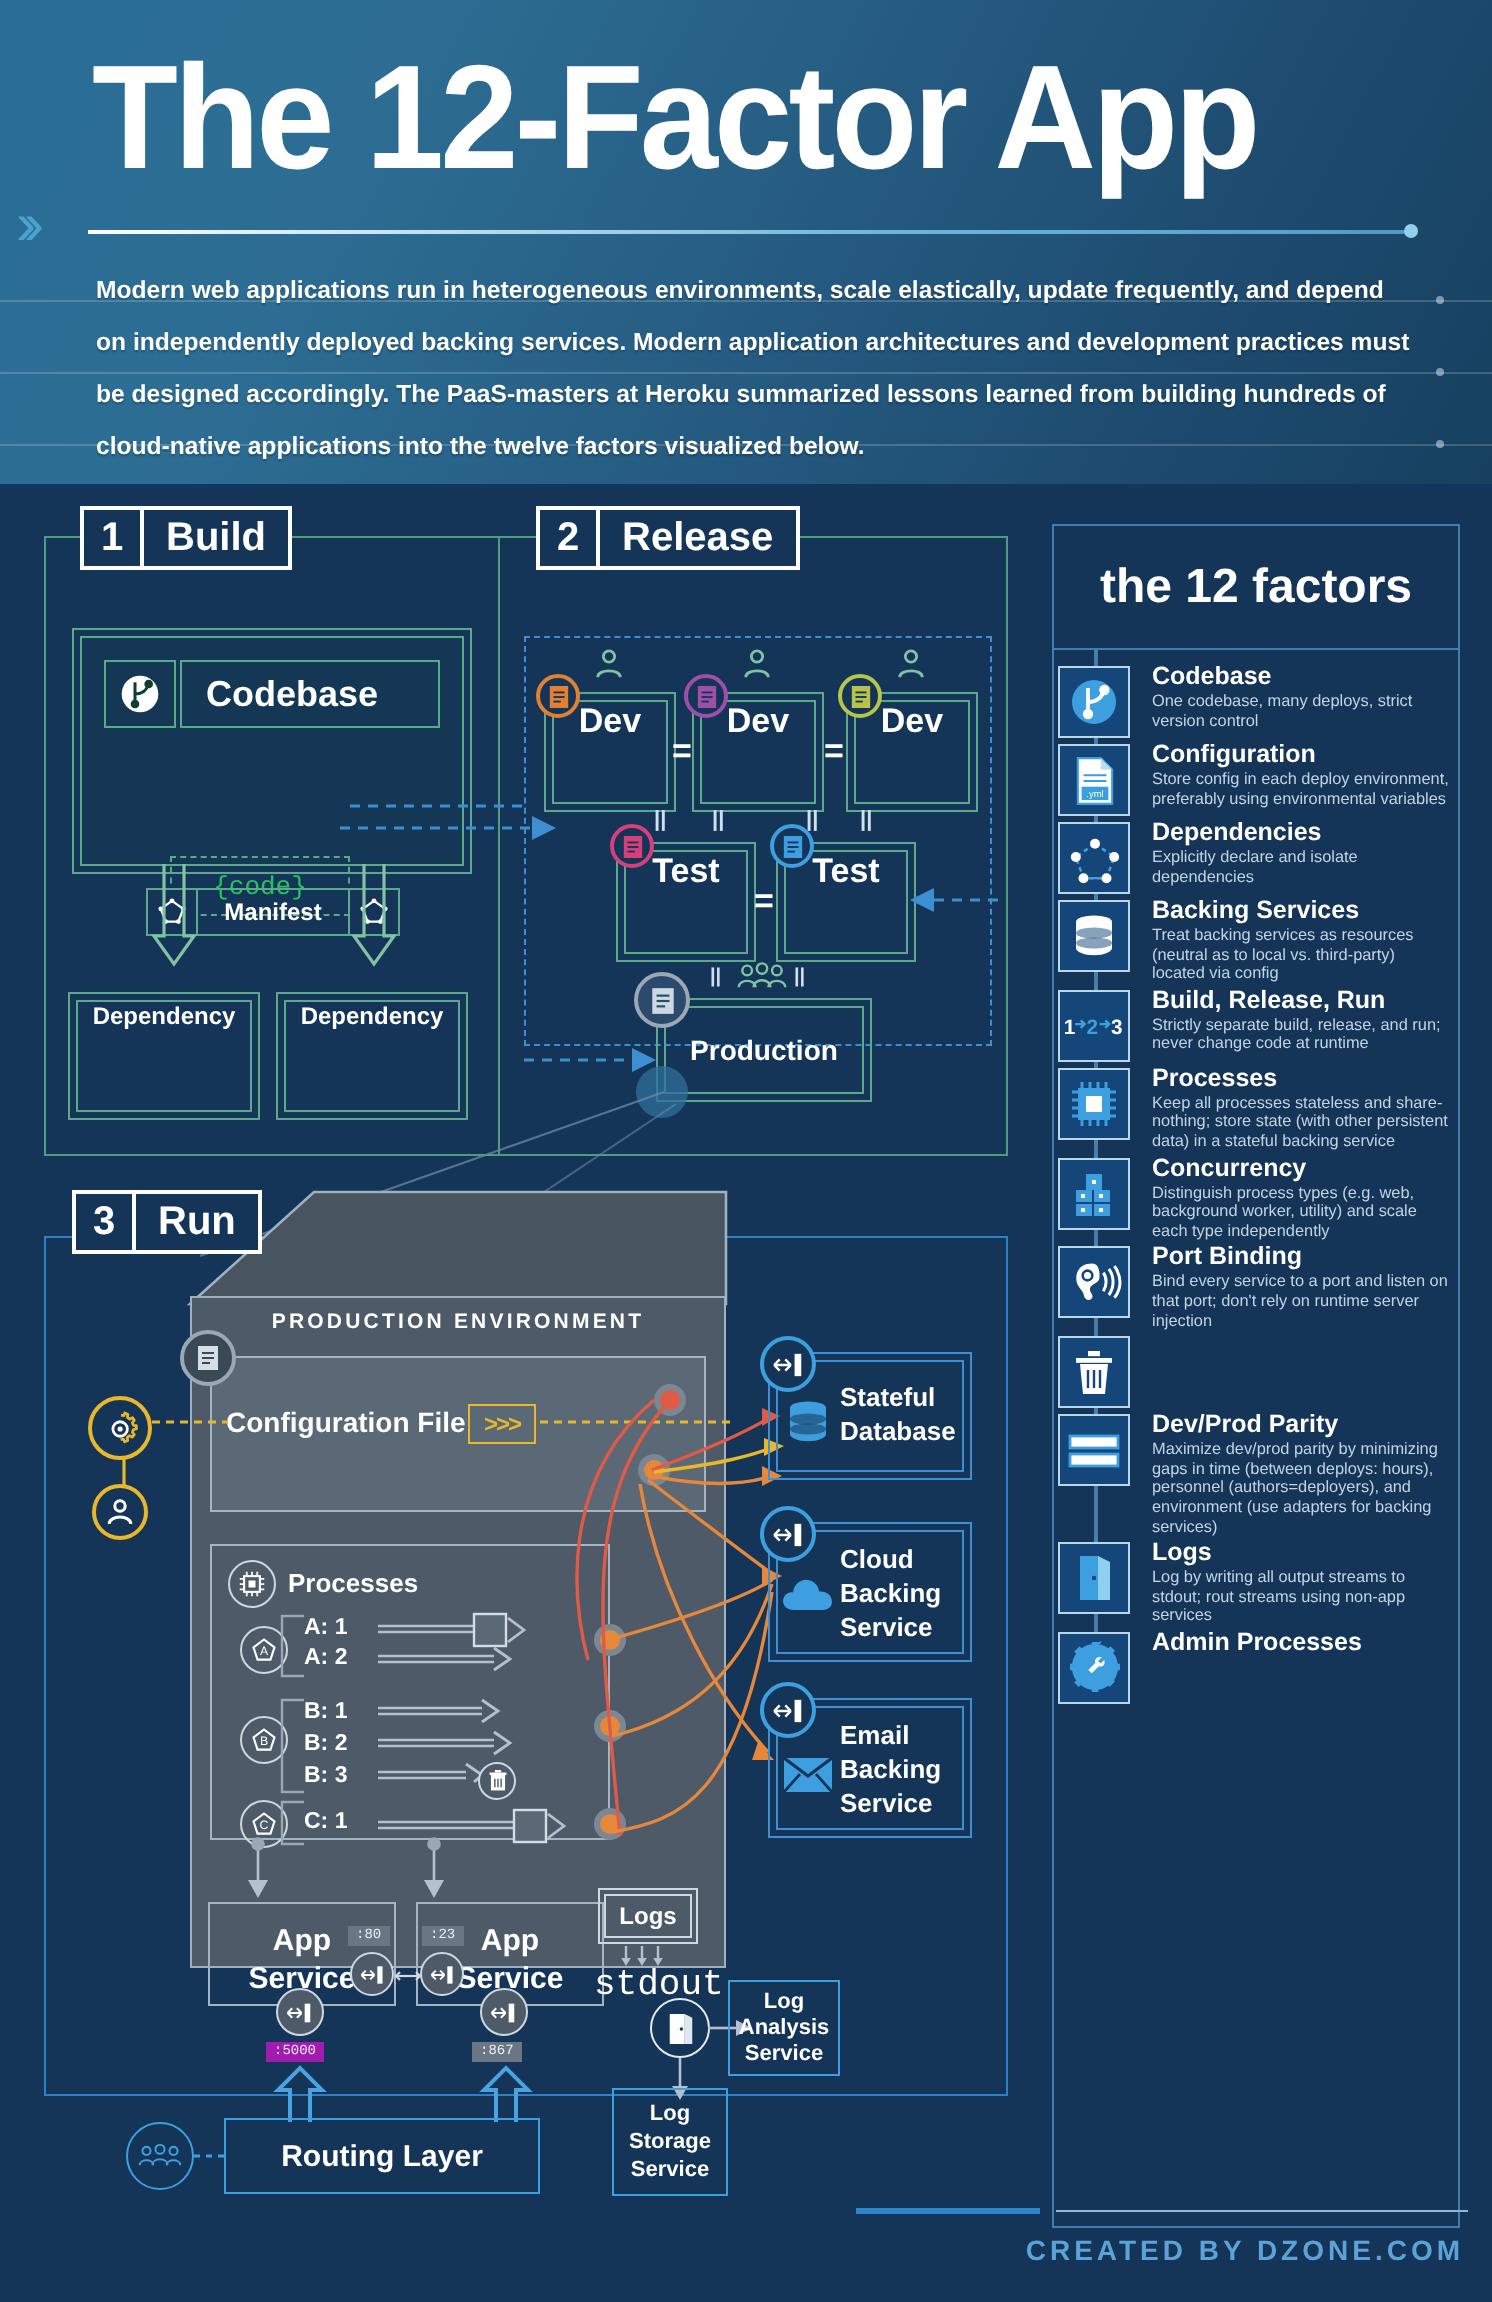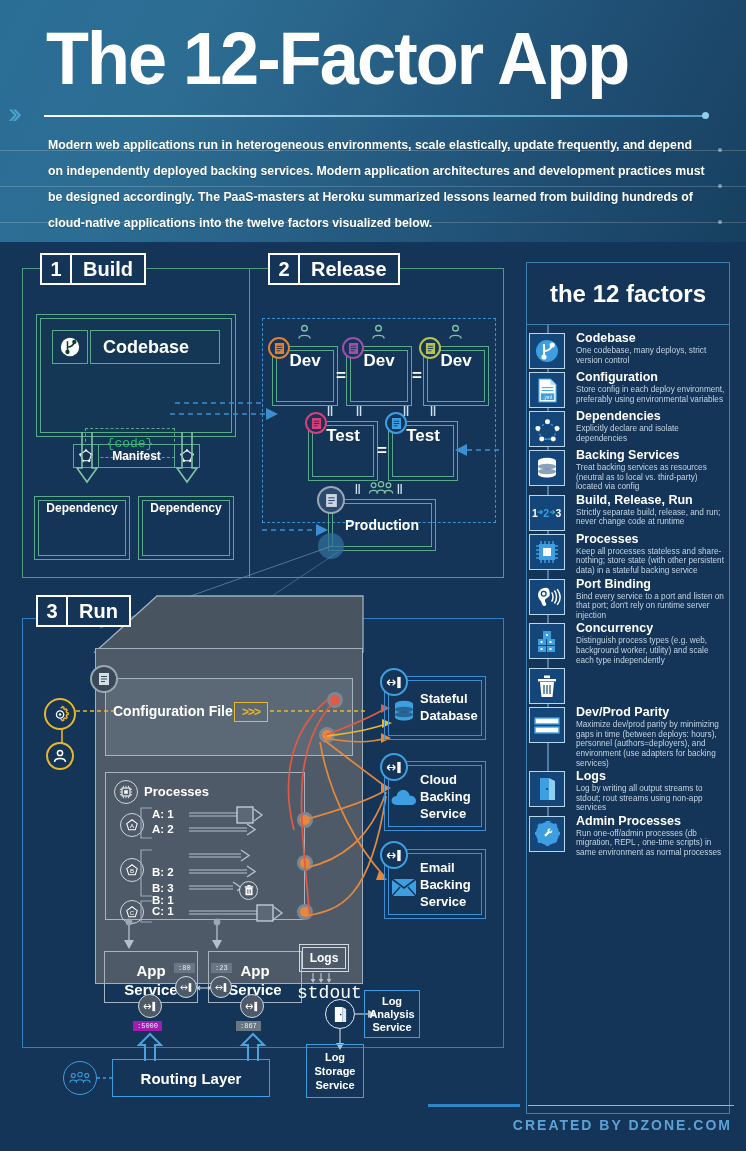--- a/index.html
+++ b/index.html
@@ -335,20 +335,21 @@
   <div class="panel" style="left:22px;top:618px;width:482px;height:430px;border:1.5px solid #2e7fc4;"></div>
   <div class="badge" style="left:36px;top:595px;">
     <div class="num">3</div>
     <div class="lab">Run</div>
   </div>
 
   <svg style="position:absolute;left:95px;top:596px;" width="268" height="60">
     <polygon points="0,56 62,0 268,0 268,56" fill="#48545f" stroke="#9fb0c0" stroke-width="1.3"></polygon>
   </svg>
   <div class="prodenv" style="left:95px;top:648px;width:268px;height:336px;"></div>
+  <div style="position:absolute;left:95px;top:648px;width:268px;height:26px;display:flex;align-items:center;justify-content:center;color:#ffffff;font-size:10.5px;font-weight:bold;letter-spacing:1.6px;z-index:3;">PRODUCTION ENVIRONMENT</div>
 
   <div style="position:absolute;left:105px;top:678px;width:248px;height:78px;border:1.5px solid #a5b4c2;background:#5b6876;"></div>
   <div style="position:absolute;left:113px;top:703px;color:#fff;font-size:14px;font-weight:bold;">Configuration File</div>
   <div style="position:absolute;left:234px;top:702px;width:34px;height:20px;border:1.6px solid #e8b72a;display:flex;align-items:center;justify-content:center;color:#e8b72a;font-size:12px;font-weight:bold;letter-spacing:-1px;">&gt;&gt;&gt;</div>
 
   <div style="position:absolute;left:90px;top:665px;width:28px;height:28px;border-radius:50%;border:2px solid #9aa7b4;background:#3b4855;display:flex;align-items:center;justify-content:center;">
     <svg width="12" height="14" viewBox="0 0 12 14">
         <rect x="1" y="1" width="10" height="12" fill="#d5dee6"></rect>
         <rect x="3" y="4" width="6" height="1" fill="#3b4855"></rect>
         <rect x="3" y="6.5" width="6" height="1" fill="#3b4855"></rect>
@@ -407,21 +408,21 @@
   <svg style="position:absolute;left:138px;top:806px;" width="16" height="36">
       <path d="M14,2 L3,2 L3,32 L14,32" fill="none" stroke="#9aa7b4" stroke-width="1.2"></path>
     </svg>
 
   <div style="position:absolute;left:120px;top:858px;width:24px;height:24px;border-radius:50%;border:1.5px solid #cfd8e0;display:flex;align-items:center;justify-content:center;">
     <svg width="14" height="14" viewBox="0 0 16 16">
         <polygon points="8,2 14,6.5 11.7,13.5 4.3,13.5 2,6.5" fill="none" stroke="#fff" stroke-width="1.2"></polygon>
         <text x="8" y="11" font-size="7" fill="#fff" text-anchor="middle" font-family="Liberation Sans">B</text>
       </svg>
   </div>
-  <div style="position:absolute;left:152px;top:894px;color:#fff;font-size:11.5px;font-weight:bold;">B: 1</div>
+  <div style="position:absolute;left:152px;top:850px;color:#fff;font-size:11.5px;font-weight:bold;">B: 1</div>
   <div style="position:absolute;left:152px;top:866px;color:#fff;font-size:11.5px;font-weight:bold;">B: 2</div>
   <div style="position:absolute;left:152px;top:882px;color:#fff;font-size:11.5px;font-weight:bold;">B: 3</div>
   <svg style="position:absolute;left:189px;top:848px;" width="100" height="52">
     <path d="M0,6 L52,6 M0,9 L52,9" stroke="#b4c0cc" stroke-width="1.2"></path>
       <path d="M52,2 L60,7.5 L52,13" fill="none" stroke="#b4c0cc" stroke-width="1.4"></path>
     <path d="M0,22 L58,22 M0,25 L58,25" stroke="#b4c0cc" stroke-width="1.2"></path>
       <path d="M58,18 L66,23.5 L58,29" fill="none" stroke="#b4c0cc" stroke-width="1.4"></path>
     <path d="M0,38 L44,38 M0,41 L44,41" stroke="#b4c0cc" stroke-width="1.2"></path>
       <path d="M44,34 L52,39.5 L48,43" fill="none" stroke="#b4c0cc" stroke-width="1.4"></path>
   </svg>
@@ -747,52 +748,52 @@
             </svg>
         </div>
         <div class="factor-text">
           <div class="factor-name">Processes</div>
           <div class="factor-desc">Keep all processes stateless and share-nothing; store state (with other persistent data) in a stateful backing service</div>
         </div>
       </div>
 
       <div class="factor-row">
         <div class="factor-ico">
-          <svg width="26" height="24" viewBox="0 0 28 24">
-              <path d="M13,2 C7,2 4,6 4.5,11 C5,15 8,16 8.5,19 C9,22 12,22.5 13,20.5 C14,18.5 11,17.5 12,15 C13,12.5 17,13 17,9 C17,5 16,2 13,2 Z" fill="#fff"></path>
-              <circle cx="10.5" cy="8.5" r="2.6" fill="none" stroke="#14467a" stroke-width="1.4"></circle>
-              <path d="M19,7 C21,9.5 21,14 19,17" stroke="#fff" stroke-width="1.6" fill="none"></path>
-              <path d="M22,5 C25,9 25,15 22,19" stroke="#fff" stroke-width="1.6" fill="none"></path>
-              <path d="M25,3.5 C29,9 29,15.5 25,20.5" stroke="#fff" stroke-width="1.6" fill="none"></path>
-            </svg>
-        </div>
-        <div class="factor-text">
-          <div class="factor-name">Port Binding</div>
-          <div class="factor-desc">Bind every service to a port and listen on that port; don't rely on runtime server injection</div>
-        </div>
-      </div>
-
-      <div class="factor-row">
-        <div class="factor-ico">
           <svg width="24" height="24" viewBox="0 0 24 24">
               <rect x="8" y="2" width="8" height="8" fill="#3d9fe0"></rect>
               <rect x="3" y="10" width="8" height="6" fill="#3d9fe0"></rect>
               <rect x="12" y="10" width="8" height="6" fill="#3d9fe0"></rect>
               <rect x="3" y="17" width="8" height="6" fill="#3d9fe0"></rect>
               <rect x="12" y="17" width="8" height="6" fill="#3d9fe0"></rect>
               <rect x="11" y="5" width="2" height="2" fill="#fff"></rect>
               <rect x="5.5" y="12" width="2" height="2" fill="#fff"></rect>
               <rect x="14.5" y="12" width="2" height="2" fill="#fff"></rect>
               <rect x="5.5" y="19" width="2" height="2" fill="#fff"></rect>
               <rect x="14.5" y="19" width="2" height="2" fill="#fff"></rect>
             </svg>
         </div>
         <div class="factor-text">
           <div class="factor-name">Concurrency</div>
           <div class="factor-desc">Distinguish process types (e.g. web, background worker, utility) and scale each type independently</div>
+        </div>
+      </div>
+
+      <div class="factor-row">
+        <div class="factor-ico">
+          <svg width="26" height="24" viewBox="0 0 28 24">
+              <path d="M13,2 C7,2 4,6 4.5,11 C5,15 8,16 8.5,19 C9,22 12,22.5 13,20.5 C14,18.5 11,17.5 12,15 C13,12.5 17,13 17,9 C17,5 16,2 13,2 Z" fill="#fff"></path>
+              <circle cx="10.5" cy="8.5" r="2.6" fill="none" stroke="#14467a" stroke-width="1.4"></circle>
+              <path d="M19,7 C21,9.5 21,14 19,17" stroke="#fff" stroke-width="1.6" fill="none"></path>
+              <path d="M22,5 C25,9 25,15 22,19" stroke="#fff" stroke-width="1.6" fill="none"></path>
+              <path d="M25,3.5 C29,9 29,15.5 25,20.5" stroke="#fff" stroke-width="1.6" fill="none"></path>
+            </svg>
+        </div>
+        <div class="factor-text">
+          <div class="factor-name">Port Binding</div>
+          <div class="factor-desc">Bind every service to a port and listen on that port; don't rely on runtime server injection</div>
         </div>
       </div>
 
       <div class="factor-row">
         <div class="factor-ico">
           <svg width="20" height="24" viewBox="0 0 20 24">
               <rect x="1" y="5" width="18" height="2.4" fill="#fff"></rect>
               <rect x="7" y="1.5" width="6" height="2.6" fill="#fff"></rect>
               <path d="M3,8 L17,8 L15.5,23 L4.5,23 Z" fill="#fff"></path>
               <path d="M7,11 L7,20 M10,11 L10,20 M13,11 L13,20" stroke="#14467a" stroke-width="1.2"></path>
@@ -838,21 +839,20 @@
               <rect x="3" y="3" width="4" height="3.4" transform="rotate(-45 5 5)" fill="#3d9fe0"></rect>
               <rect x="19" y="19" width="4" height="3.4" transform="rotate(-45 21 21)" fill="#3d9fe0"></rect>
               <rect x="19" y="3" width="3.4" height="4" transform="rotate(45 21 5)" fill="#3d9fe0"></rect>
               <rect x="3" y="19" width="3.4" height="4" transform="rotate(45 5 21)" fill="#3d9fe0"></rect>
               <circle cx="13" cy="13" r="7" fill="#3d9fe0"></circle>
               <path d="M16.5,8 C14.5,7.2 12.5,8.8 13.2,10.8 L9.5,14.5 L11.3,16.3 L15,12.6 C17,13.3 18.6,11.3 17.8,9.3 L15.9,11.2 L14.6,9.9 Z" fill="#fff"></path>
             </svg>
         </div>
         <div class="factor-text">
           <div class="factor-name">Admin Processes</div>
-          <div class="factor-desc">Run one-off/admin processes (db migration, REPL , one-time scripts) in same environment as normal processes</div>
         </div>
       </div>
     </div>
   </div>
 
   <div class="footer-rule1"></div>
   <div class="footer-rule2"></div>
   <div class="footer-txt">CREATED BY DZONE.COM</div>
 
 </div>

